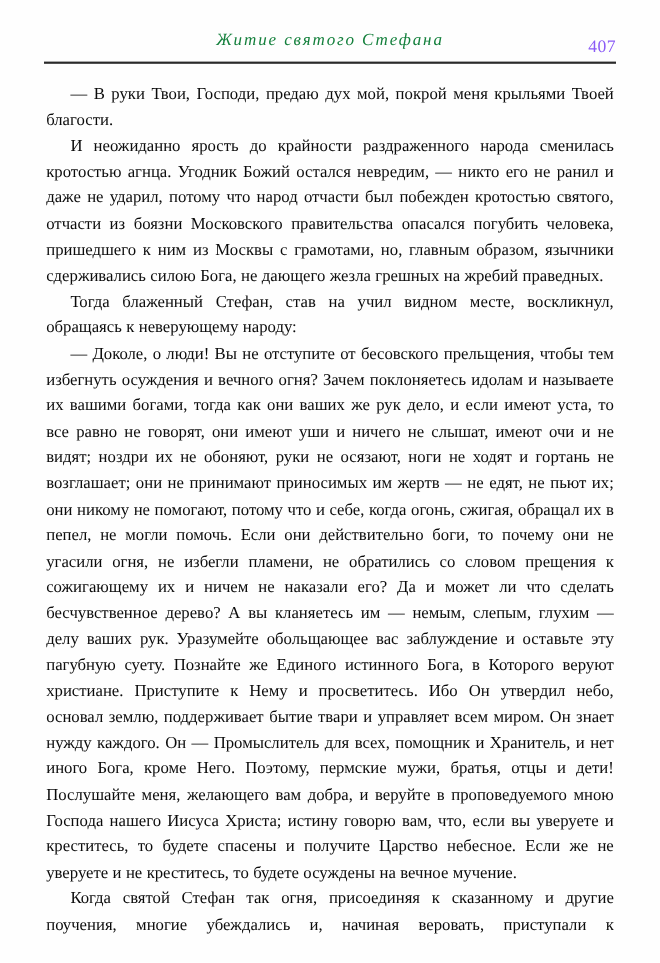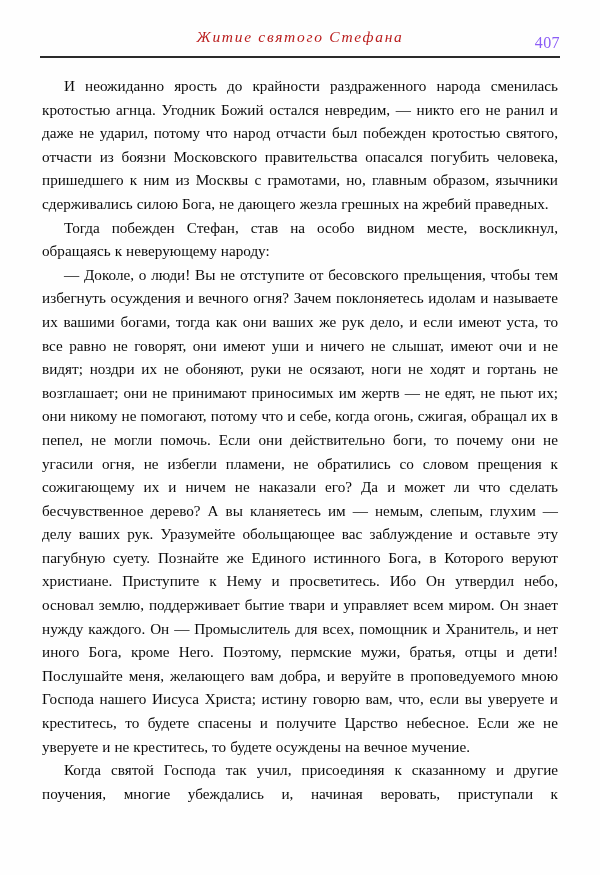--- a/index.html
+++ b/index.html
@@ -32,21 +32,21 @@
     height: 24px;
     display: flex;
     align-items: baseline;
     justify-content: center;
   }
   .head-title {
     font-style: italic;
     font-size: 15.5px;
     letter-spacing: 1.7px;
     white-space: nowrap;
-    color: #b91c1c;
+    color: #15803d;
   }
   .folio {
     position: absolute;
     right: 0;
     bottom: 0;
     font-size: 16px;
     letter-spacing: 0.4px;
     color: #8b5cf6;
   }
   .head-rule {
@@ -91,19 +91,20 @@
 <div class="page">
 
   <div class="running-head">
     <span class="head-title">Житие святого Стефана</span>
     <span class="folio">407</span>
   </div>
 
   <div class="head-rule"></div>
 
   <div class="text-block">
+    <p class="para no-stretch">— В руки Твои, Господи, предаю дух мой, покрой меня крыльями Твоей благости.</p>
     <p class="para no-stretch">И неожиданно ярость до крайности раздраженного народа сменилась кротостью агнца. Угодник Божий остался невредим, — никто его не ранил и даже не ударил, потому что народ отчасти был побежден кротостью святого, отчасти из боязни Московского правительства опасался погубить человека, пришедшего к ним из Москвы с грамотами, но, главным образом, язычники сдерживались силою Бога, не дающего жезла грешных на жребий праведных.</p>
-    <p class="para no-stretch">Тогда побежден Стефан, став на особо видном месте, воскликнул, обращаясь к неверующему народу:</p>
+    <p class="para no-stretch">Тогда блаженный Стефан, став на учил видном месте, воскликнул, обращаясь к неверующему народу:</p>
     <p class="para no-stretch">— Доколе, о люди! Вы не отступите от бесовского прельщения, чтобы тем избегнуть осуждения и вечного огня? Зачем поклоняетесь идолам и называете их вашими богами, тогда как они ваших же рук дело, и если имеют уста, то все равно не говорят, они имеют уши и ничего не слышат, имеют очи и не видят; ноздри их не обоняют, руки не осязают, ноги не ходят и гортань не возглашает; они не принимают приносимых им жертв — не едят, не пьют их; они никому не помогают, потому что и себе, когда огонь, сжигая, обращал их в пепел, не могли помочь. Если они действительно боги, то почему они не угасили огня, не избегли пламени, не обратились со словом прещения к сожигающему их и ничем не наказали его? Да и может ли что сделать бесчувственное дерево? А вы кланяетесь им — немым, слепым, глухим — делу ваших рук. Уразумейте обольщающее вас заблуждение и оставьте эту пагубную суету. Познайте же Единого истинного Бога, в Которого веруют христиане. Приступите к Нему и просветитесь. Ибо Он утвердил небо, основал землю, поддерживает бытие твари и управляет всем миром. Он знает нужду каждого. Он — Промыслитель для всех, помощник и Хранитель, и нет иного Бога, кроме Него. Поэтому, пермские мужи, братья, отцы и дети! Послушайте меня, желающего вам добра, и веруйте в проповедуемого мною Господа нашего Иисуса Христа; истину говорю вам, что, если вы уверуете и креститесь, то будете спасены и получите Царство небесное. Если же не уверуете и не креститесь, то будете осуждены на вечное мучение.</p>
-    <p class="para">Когда святой Господа так учил, присоединяя к сказанному и другие поучения, многие убеждались и, начиная веровать, приступали к</p>
+    <p class="para">Когда святой Стефан так огня, присоединяя к сказанному и другие поучения, многие убеждались и, начиная веровать, приступали к</p>
   </div>
 
 </div>
 
 </body></html>

